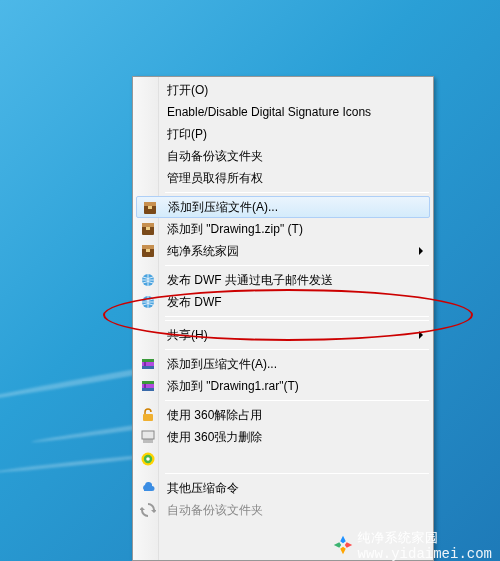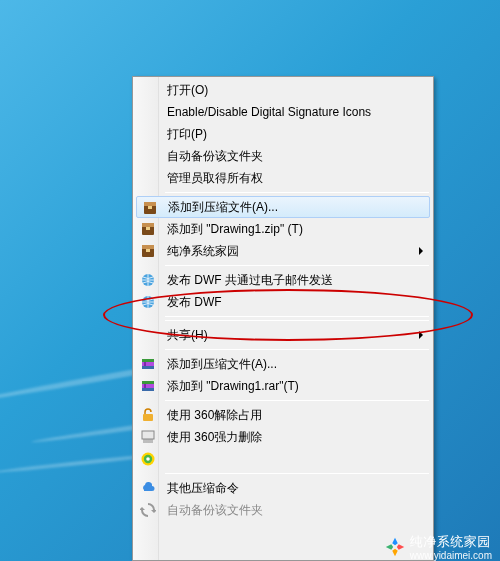--- a/index.html
+++ b/index.html
@@ -114,21 +114,21 @@
       display: flex;
       align-items: center;
       gap: 4px;
       color: #fff;
       font-size: 12px;
     }
     .watermark .logo {
       width: 22px; height: 22px;
     }
     .watermark .brand { font-size: 13px; font-weight: 500; letter-spacing: 0.5px; }
-    .watermark .url { font-size: 10px; opacity: 0.92; display:block; line-height:1; }
+    .watermark .url { font-size: 14px; opacity: 0.92; display:block; line-height:1;font-family:Liberation Mono, monospace; }
   </style>
 </head>
 <body>
 
 <div class="bg-streak streak1"></div>
 <div class="bg-streak streak2"></div>
 <div class="bg-streak streak3"></div>
 
 <div class="context-menu">
   <div class="icon-col"></div>

